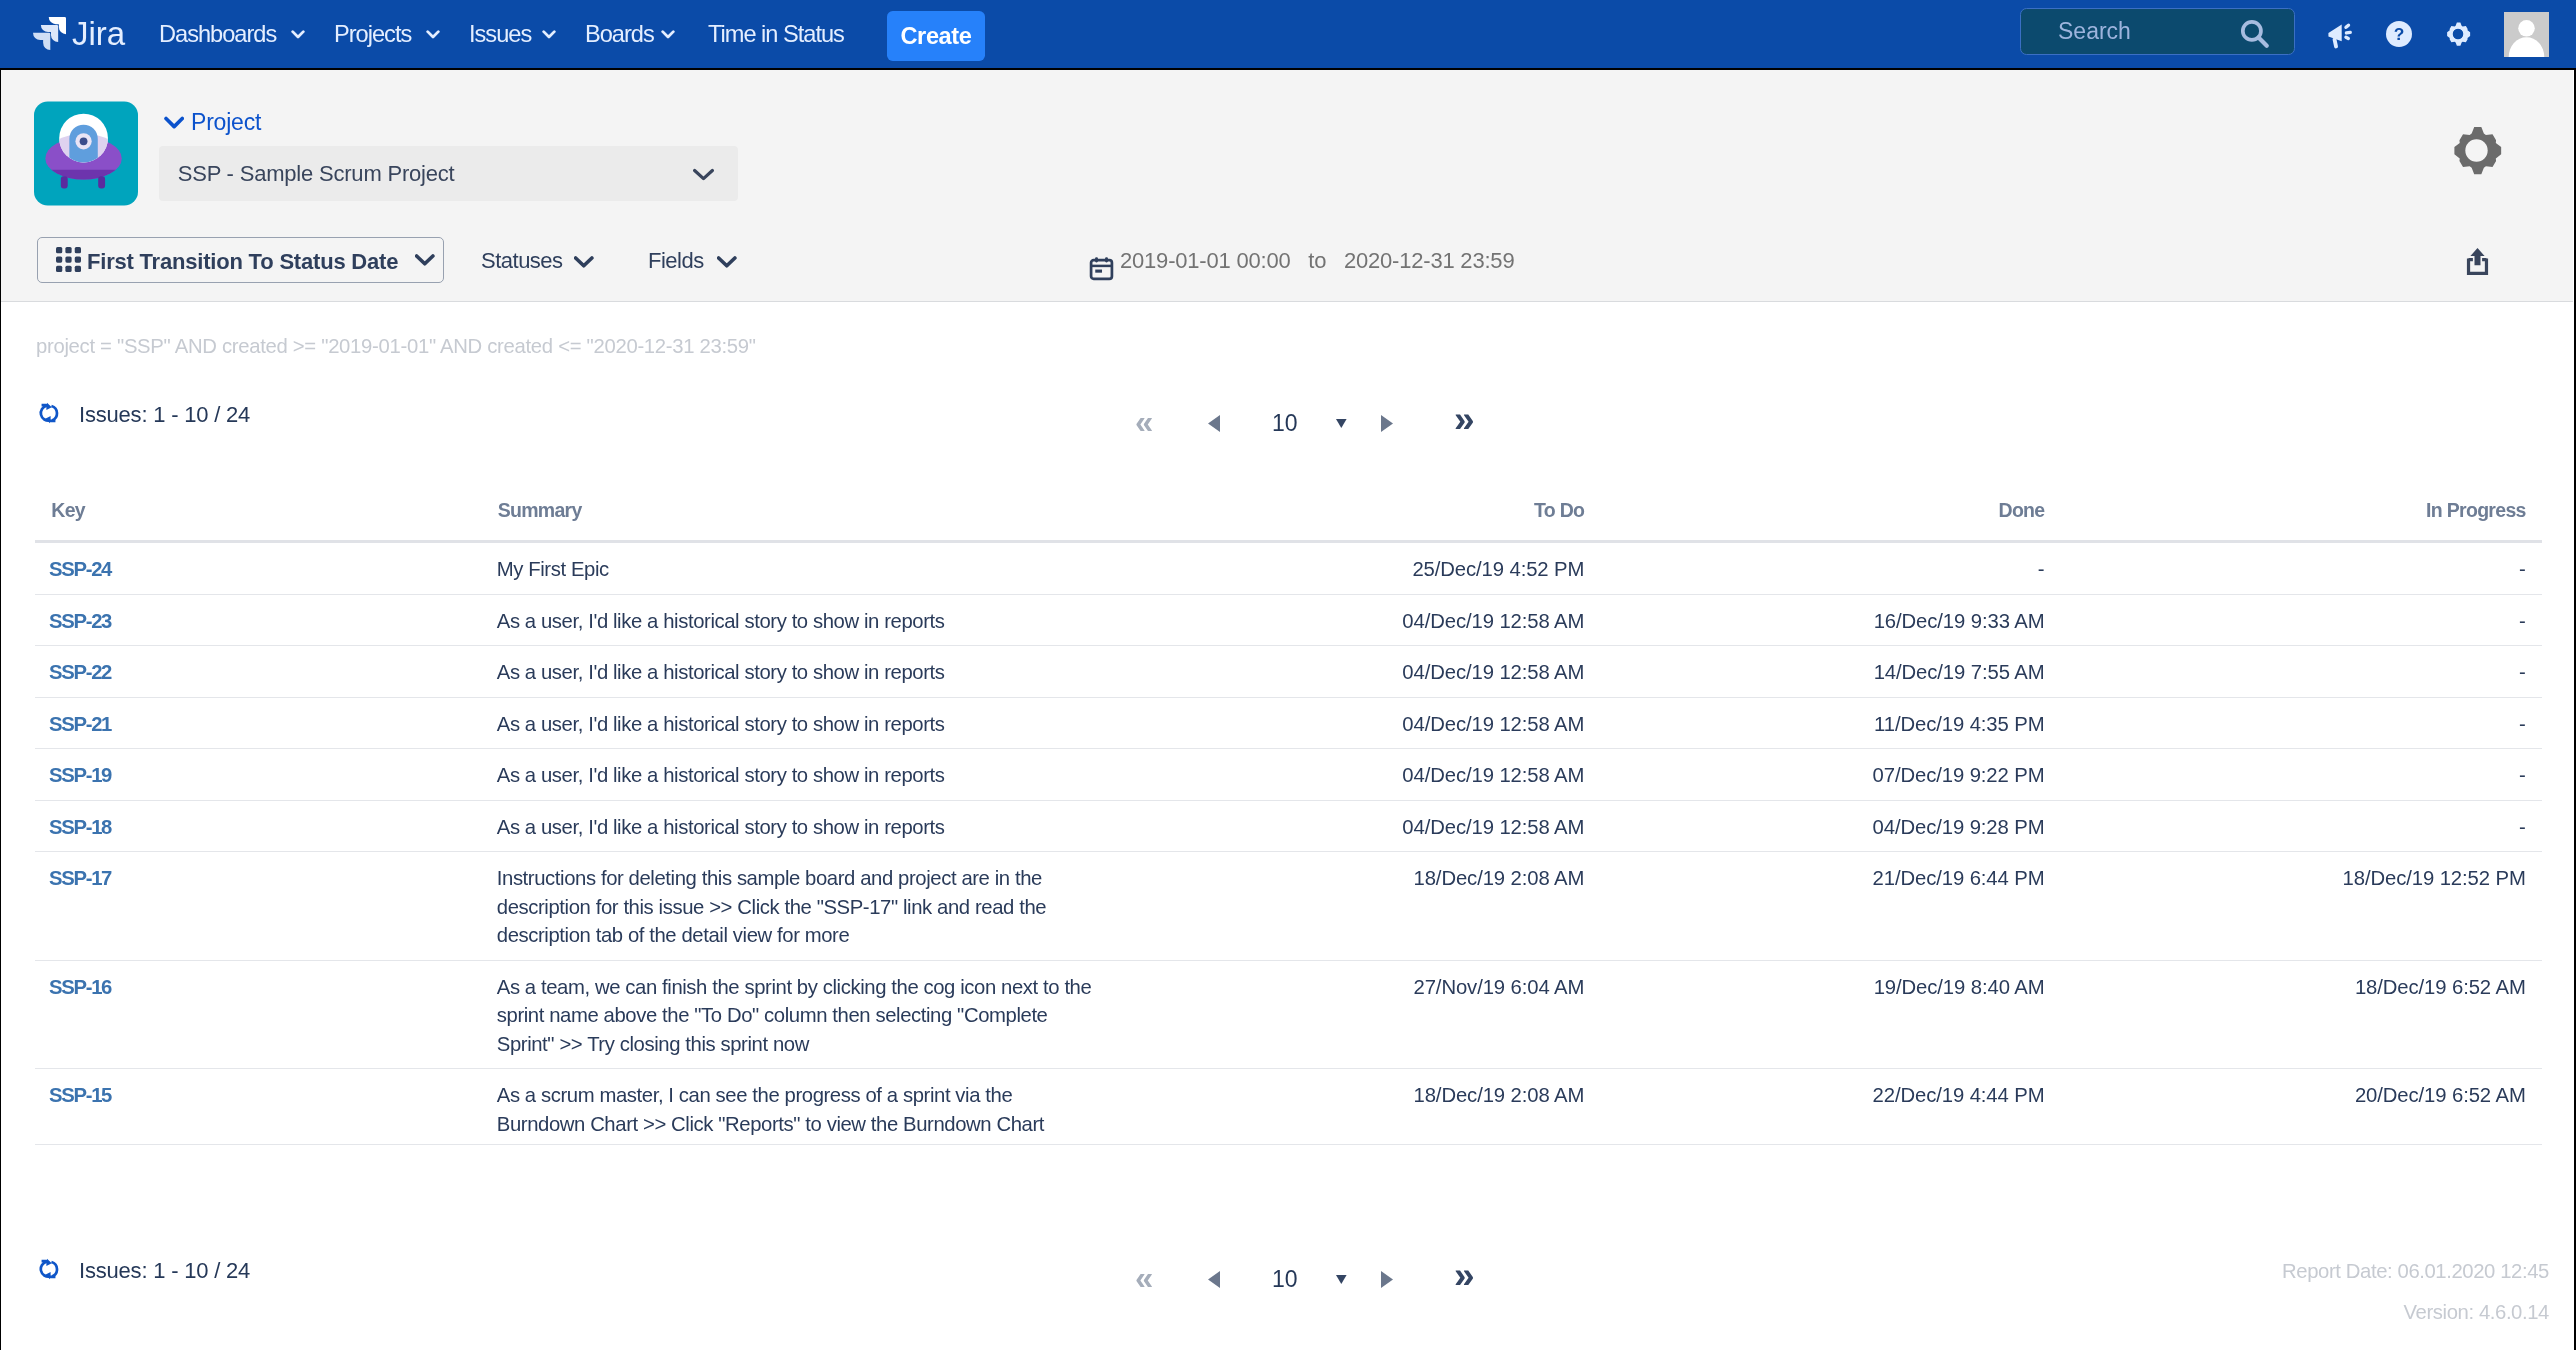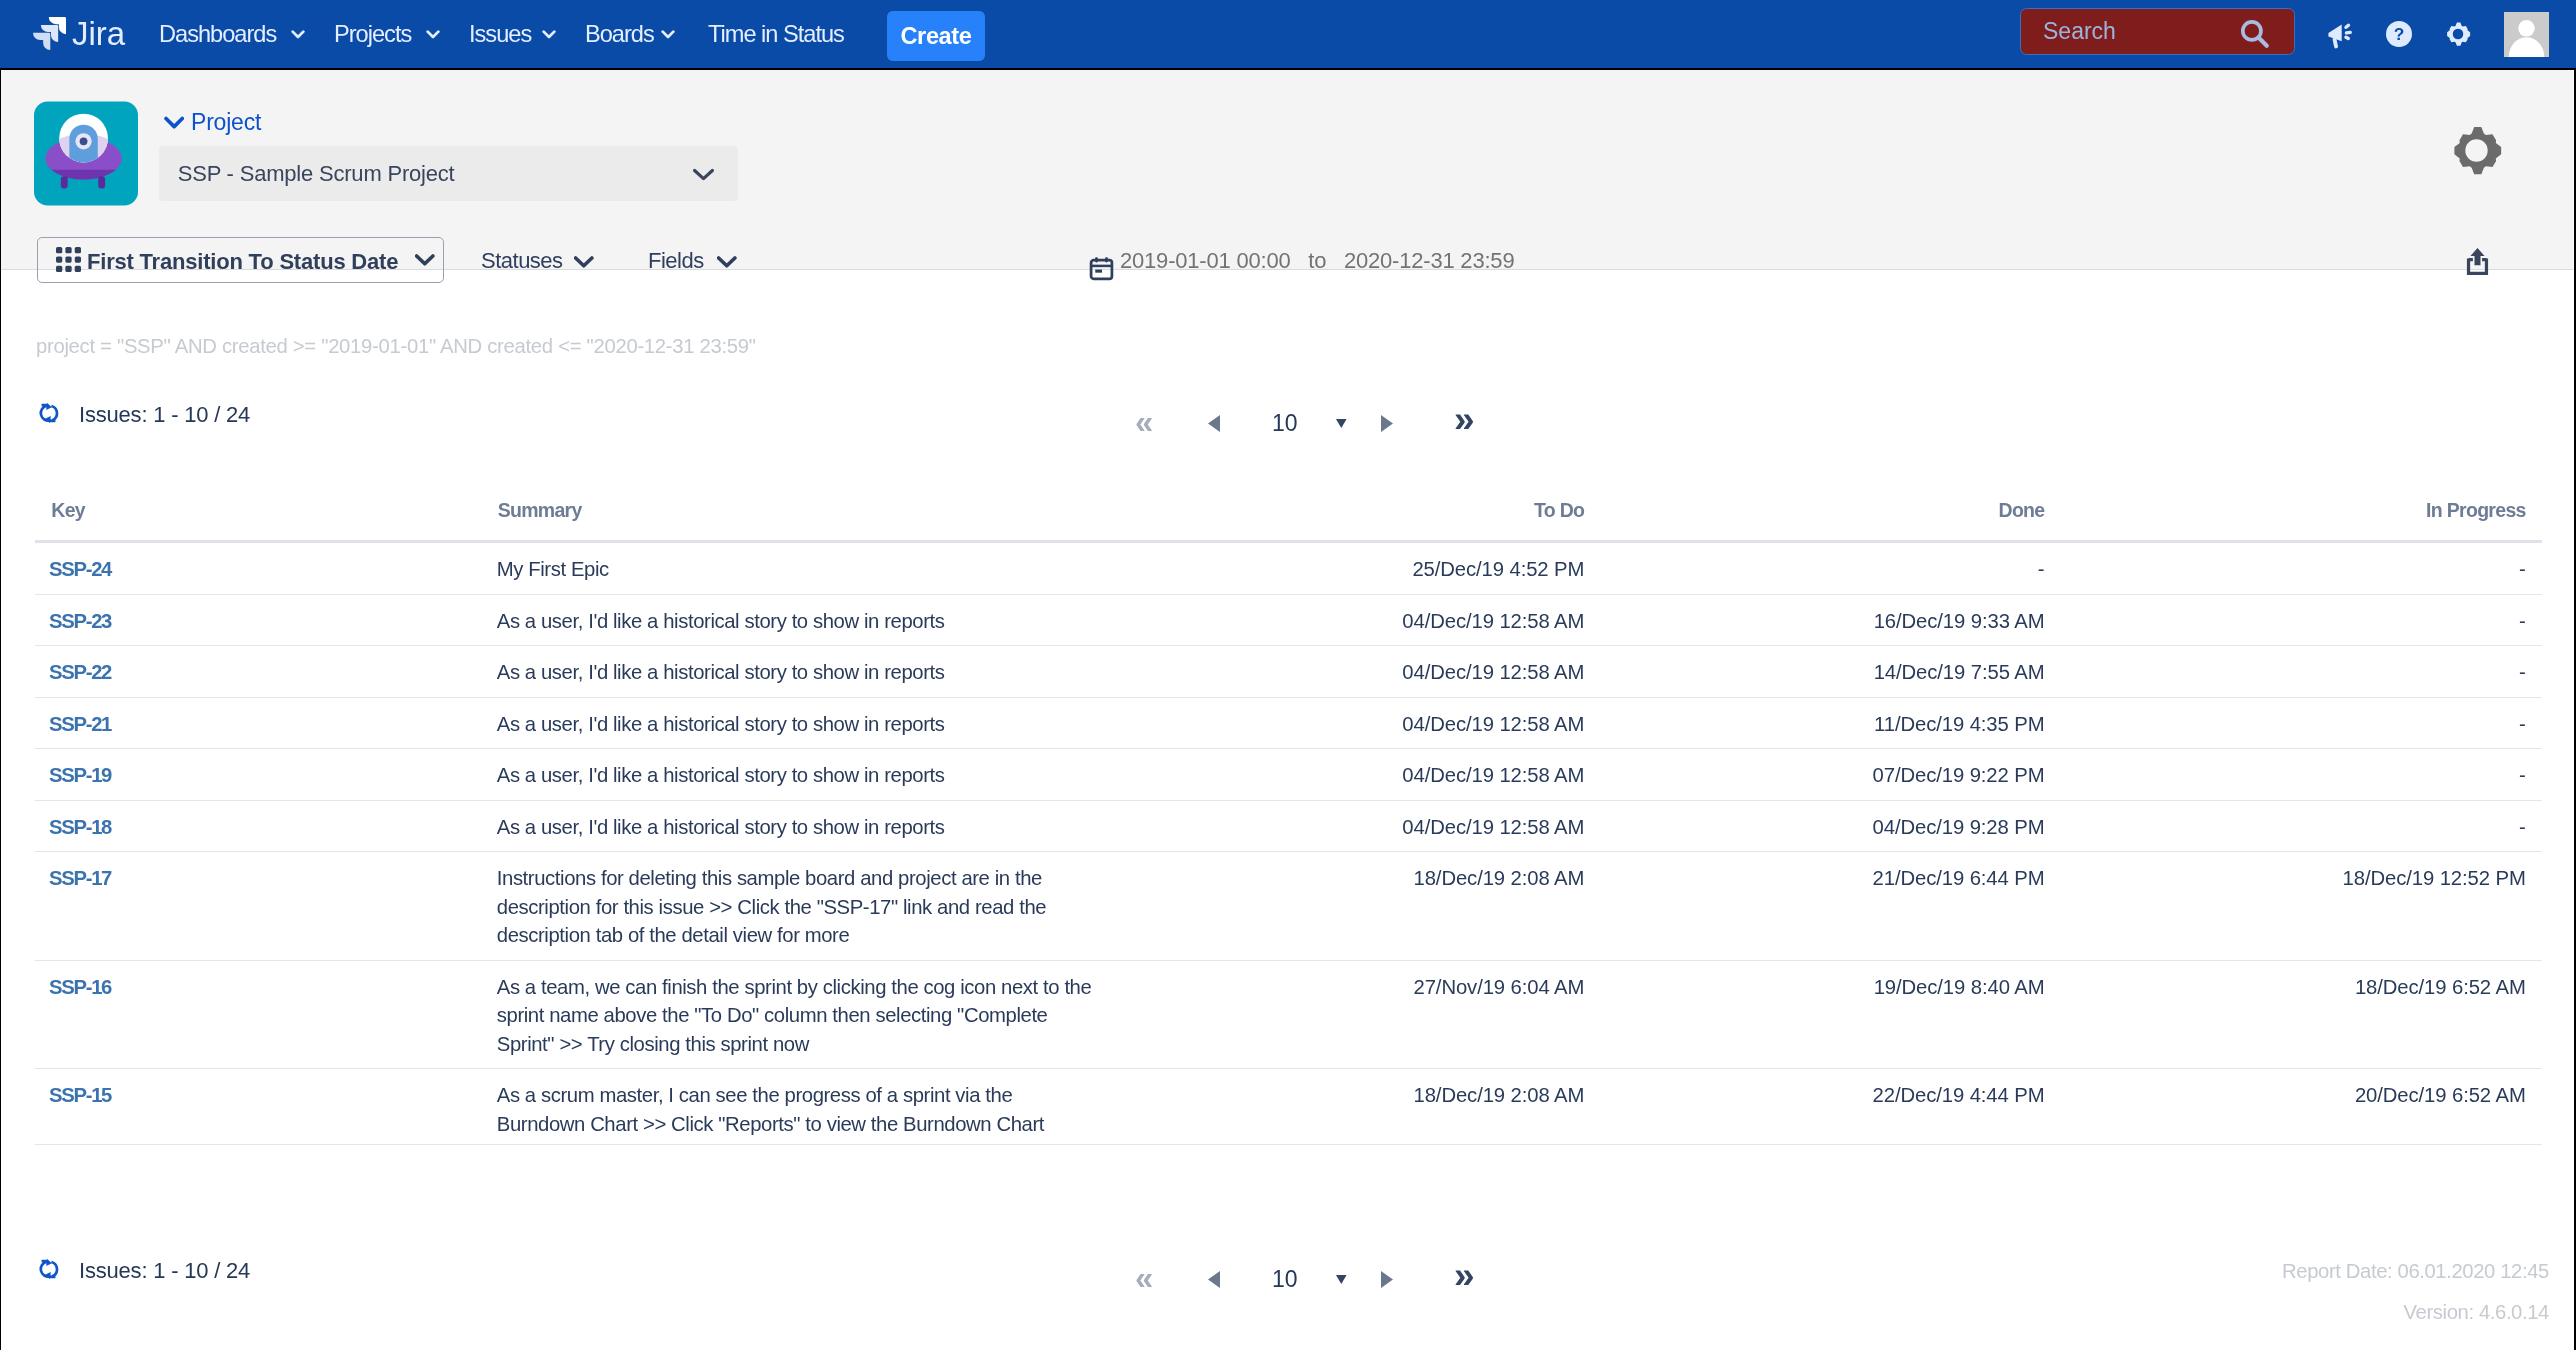--- a/index.html
+++ b/index.html
@@ -5,27 +5,27 @@
 * { margin:0; padding:0; box-sizing:border-box; }
 html,body { width:2576px; height:1350px; overflow:hidden; background:#fff;
   font-family:"Liberation Sans", sans-serif; }
 .nav { position:absolute; left:0; top:0; width:2576px; height:68px; background:#0b4ba8; }
 .nav-item { position:absolute; top:0; height:58px; line-height:68px; color:#e4eeff;
   font-size:23.6px; letter-spacing:-1px; white-space:nowrap; }
 .nchev { position:absolute; top:30px; }
 .create-btn { position:absolute; left:887px; top:10.6px; width:98px; height:50px; background:#2681fa;
   border-radius:5.7px; color:#fff; font-size:23.6px; font-weight:bold; text-align:center; line-height:50px;
   letter-spacing:-0.4px; }
-.searchbox { position:absolute; left:2020px; top:8.1px; width:275px; height:47px; background:#7f1d1d;
+.searchbox { position:absolute; left:2020px; top:8.1px; width:275px; height:47px; background:#0c4a6e;
   border:1.6px solid #3b6fc4; border-radius:6.5px; color:#9db4dd; font-size:23px; line-height:44px;
-  padding-left:22px; }
+  padding-left:37px; }
 .content { position:absolute; left:0; top:68px; width:2576px; height:1282px;
   border-left:1.6px solid #000; border-right:2.4px solid #000; border-top:2.4px solid #000;
   background:#fff; }
-.header-sec { position:absolute; left:0; top:0; width:2572px; height:200px; background:#f4f4f4;
+.header-sec { position:absolute; left:0; top:0; width:2572px; height:232px; background:#f4f4f4;
   border-bottom:1.6px solid #d9dbde; }
 .pav { position:absolute; left:33px; top:28px; width:104px; height:111px; }
 .proj-label { position:absolute; left:190px; top:39px; color:#0b52cc; font-size:23px; letter-spacing:-0.2px;}
 .proj-select { position:absolute; left:158px; top:76px; width:579px; height:55px; background:#ebebeb;
   border-radius:4.1px; color:#39455c; font-size:22px; line-height:55px; padding-left:18.7px; letter-spacing:-0.2px;}
 .filterbtn { position:absolute; left:36px; top:167px; width:407px; height:46px;
   border:1.6px solid #98a1b0; border-radius:5px; }
 .filterbtn .txt { position:absolute; left:49px; top:10.6px; font-size:22px; font-weight:bold;
   color:#2f3f5c; letter-spacing:-0.2px; white-space:nowrap; }
 .flabel { position:absolute; top:178px; font-size:22px; color:#2f3f5c; letter-spacing:-0.5px; }

